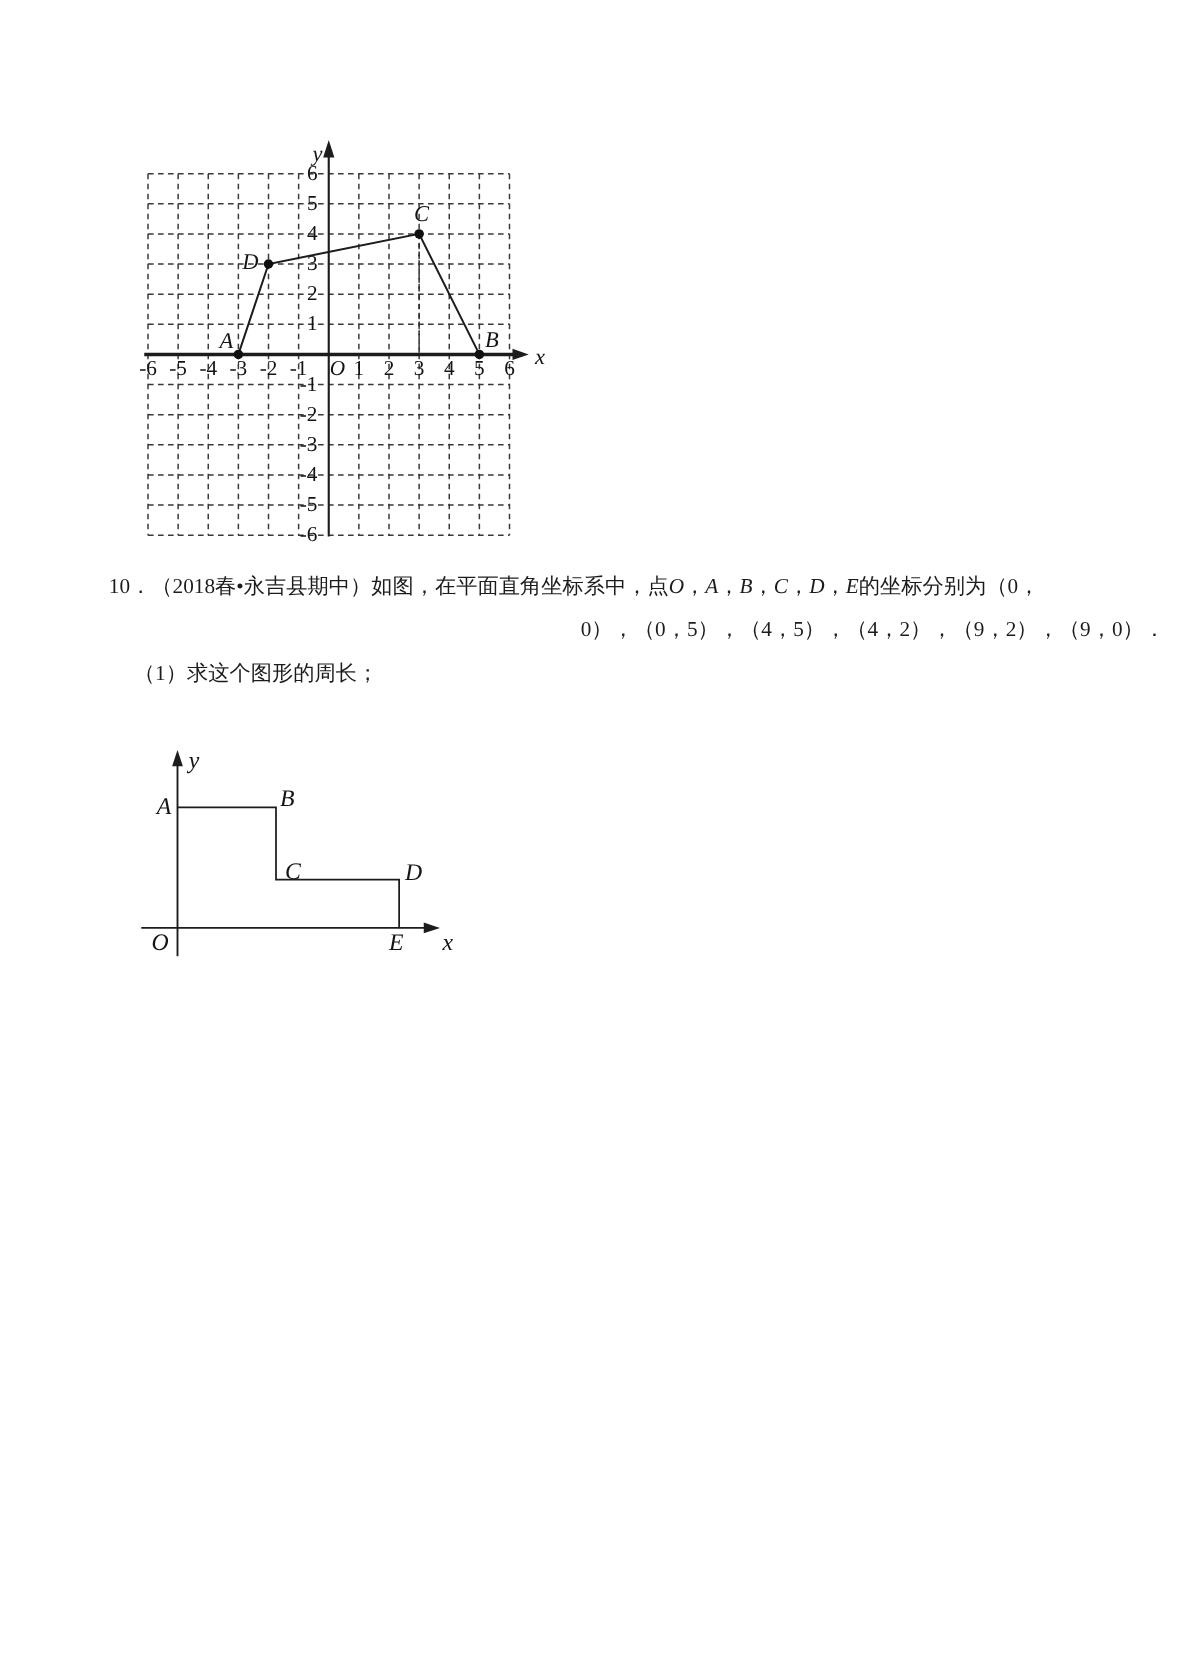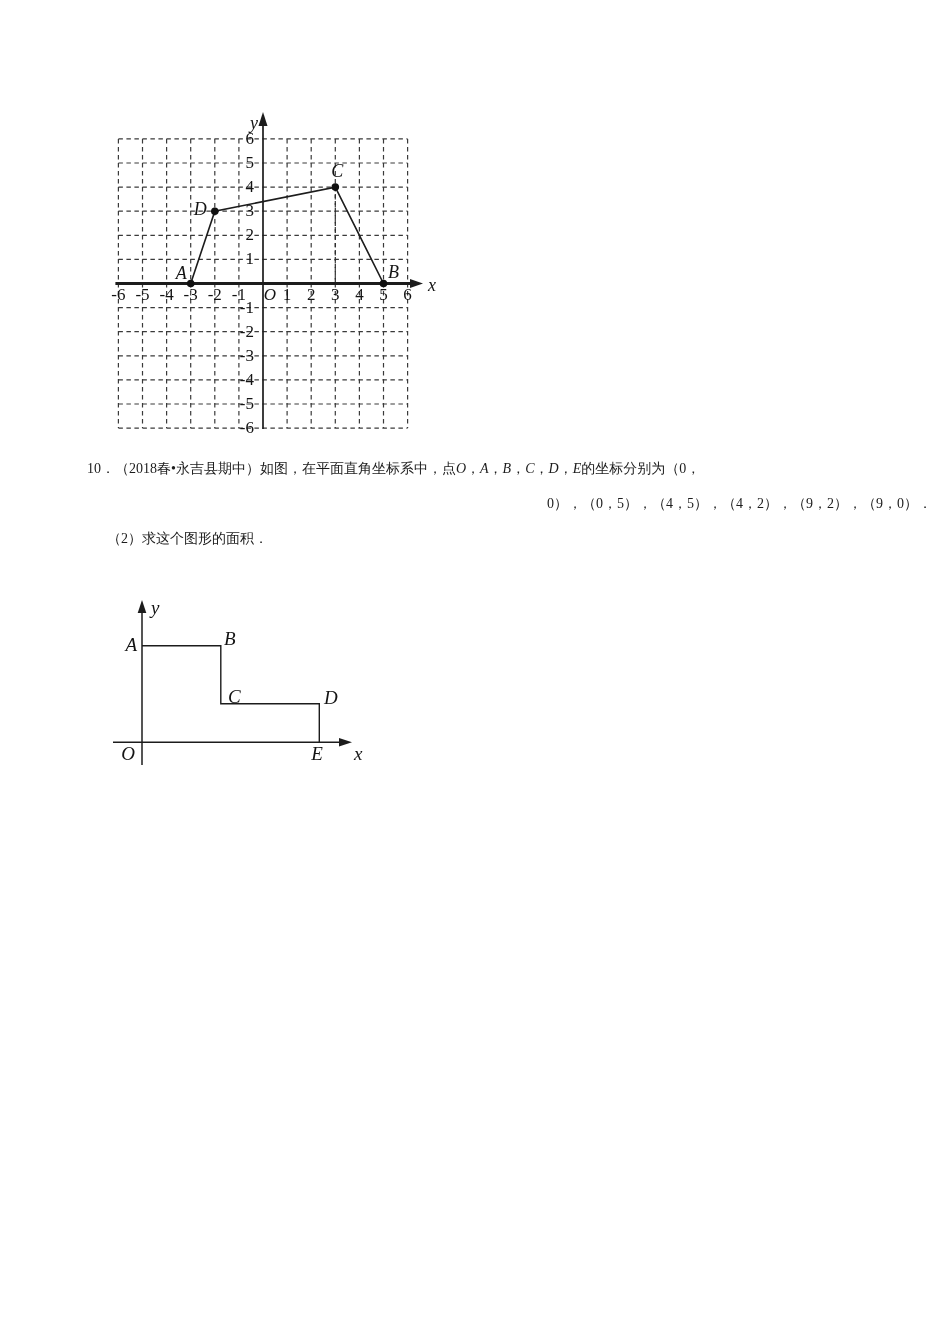--- a/index.html
+++ b/index.html
@@ -7,21 +7,21 @@
     width:950px;height:1344px;position:relative;background:#ffffff;
     font-family:"Liberation Serif","DejaVu Serif",serif;color:#1c1c1c;
     overflow:hidden;
   }
   .page{position:absolute;left:0;top:0;width:950px;height:1344px;background:#ffffff;}
   .fig{position:absolute;}
   #fig1{left:98px;top:105px;}
   #fig2{left:95px;top:595px;}
   .problem{
     position:absolute;left:87px;top:451px;width:845px;
-    font-size:14px;line-height:35px;white-space:nowrap;color:#1c1c1c;
+    font-size:17px;line-height:35px;white-space:nowrap;color:#1c1c1c;
   }
   .indent1{padding-left:16px;text-align:right;}
   .indent2{padding-left:20px;}
   .it{font-style:italic;}
   
   svg text{font-family:"Liberation Serif","DejaVu Serif",serif;fill:#141414;}
   .grid{stroke:#3a3a3a;stroke-width:1.2;stroke-dasharray:4.5 3.5;fill:none;}
   .xaxis{stroke:#1c1c1c;stroke-width:2.8;}
   .yaxis{stroke:#1c1c1c;stroke-width:1.7;}
   .ax2{stroke:#1c1c1c;stroke-width:1.5;}
@@ -105,21 +105,21 @@
       <text x="108.8" y="110.19999999999999" class="ptlabel" text-anchor="end">D</text>
       <circle cx="237.3" cy="82.1" r="3.8" class="dot"></circle>
       <text x="239.3" y="72.1" class="ptlabel" text-anchor="middle">C</text>
       <circle cx="285.5" cy="178.5" r="3.8" class="dot"></circle>
       <text x="295.5" y="172.5" class="ptlabel" text-anchor="middle">B</text>
     </svg>
 
   <div class="problem">
     <div><span>10．</span><span><span>（2018春•永吉县期中）如图，在平面直角坐标系中，点</span><span class="it">O</span><span>，</span><span class="it">A</span><span>，</span><span class="it">B</span><span>，</span><span class="it">C</span><span>，</span><span class="it">D</span><span>，</span><span class="it">E</span><span>的坐标分别为（0，</span></span></div>
     <div class="indent1">0），（0，5），（4，5），（4，2），（9，2），（9，0）．</div>
-    <div class="indent2">（2）求这个图形的面积．</div>
+    <div class="indent2">（1）求这个图形的周长；</div>
   </div>
 
   <svg id="fig2" class="fig" width="290" height="185">
       <line x1="18" y1="147.3" x2="246" y2="147.3" class="ax2"></line>
       <polygon points="257,147.3 244,143 244,151.60000000000002" class="arrow"></polygon>
       <line x1="47" y1="170" x2="47" y2="16" class="ax2"></line>
       <polygon points="47,5 42.7,18 51.3,18" class="arrow"></polygon>
       <text x="56" y="19" class="fig2label" text-anchor="start">y</text>
       <text x="259" y="165" class="fig2label" text-anchor="start">x</text>
       <text x="40" y="165" class="fig2label" text-anchor="end">O</text>

